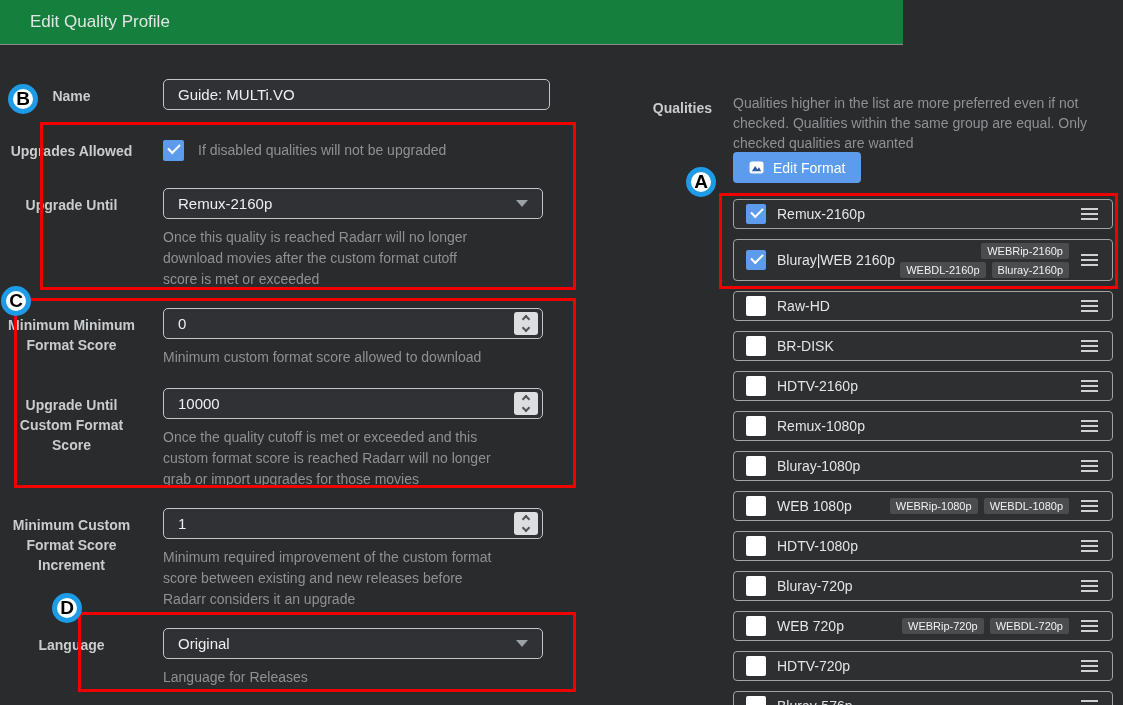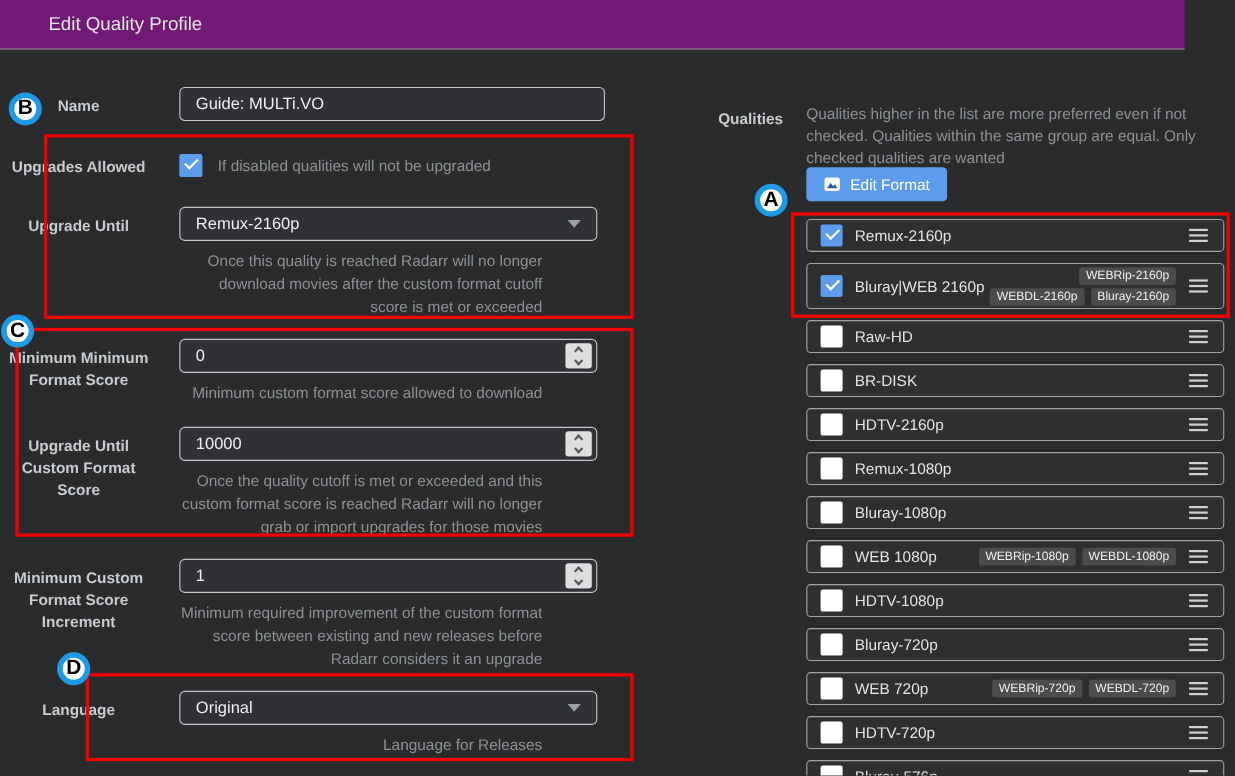--- a/index.html
+++ b/index.html
@@ -1,23 +1,23 @@
 <!DOCTYPE html>
 <html><head>
 <meta charset="utf-8">
 <style>
   * { margin:0; padding:0; box-sizing:border-box; }
   html,body { width:1123px; height:705px; overflow:hidden; background:#292a2b;
               font-family:"Liberation Sans", sans-serif; }
   .stage { position:relative; width:1123px; height:705px; background:#2a2b2c; }
 
   
-  .modal-header { position:absolute; left:0; top:0; width:1077px; height:45px;
-    background:#701a75; border-bottom:1px solid #8a8a8a; display:flex; align-items:center;
-    padding-left:44px; }
+  .modal-header { position:absolute; left:0; top:0; width:903px; height:45px;
+    background:#15803d; border-bottom:1px solid #8a8a8a; display:flex; align-items:center;
+    padding-left:30px; }
   .modal-title { color:#e3e4e5; font-size:17px; }
 
   
   .form-group { position:absolute; left:0; width:600px; display:flex; }
   .form-label { width:163px; padding-right:20px; padding-top:7px; text-align:center;
     color:#c9cccf; font-weight:bold; font-size:14px; line-height:20px; }
   .form-control { width:330px; position:relative; }
 
   .text-input, .fake-select, .number-input {
     width:387px; height:31px; background:#2f3134; border:1px solid #c3c6c9;
@@ -29,21 +29,21 @@
     border-right:6px solid transparent; border-top:7px solid #9aa0a4; }
   .number-input { padding-right:34px; position:relative; }
   .spinner { position:absolute; right:4px; top:3px; width:24px; height:23px; background:#dcdee0;
     border-radius:3px; display:flex; flex-direction:column; align-items:center;
     justify-content:center; gap:3px; cursor:pointer; }
   .chev-up { width:6px; height:6px; border-left:2px solid #555; border-top:2px solid #555;
     transform:rotate(45deg); margin-top:2px; }
   .chev-down { width:6px; height:6px; border-right:2px solid #555; border-bottom:2px solid #555;
     transform:rotate(45deg); margin-bottom:2px; }
 
-  .help-text { margin-top:8px; color:#8e9194; font-size:14px; line-height:21px;text-align:right; }
+  .help-text { margin-top:8px; color:#8e9194; font-size:14px; line-height:21px; }
   .inline-help { color:#8e9194; font-size:14px; margin-left:14px; }
 
   .checkbox { width:21px; height:21px; border-radius:2px; flex:none; }
   .checkbox.checked { background:#5d9cec; position:relative; }
   .checkbox.unchecked { background:#ffffff; }
   .checkbox.checked::after { content:""; position:absolute; left:5px; top:4px; width:10px;
     height:5px; border-left:2px solid #fff; border-bottom:2px solid #fff; transform:rotate(-45deg); }
   .check-row { display:flex; align-items:center; }
 
   

